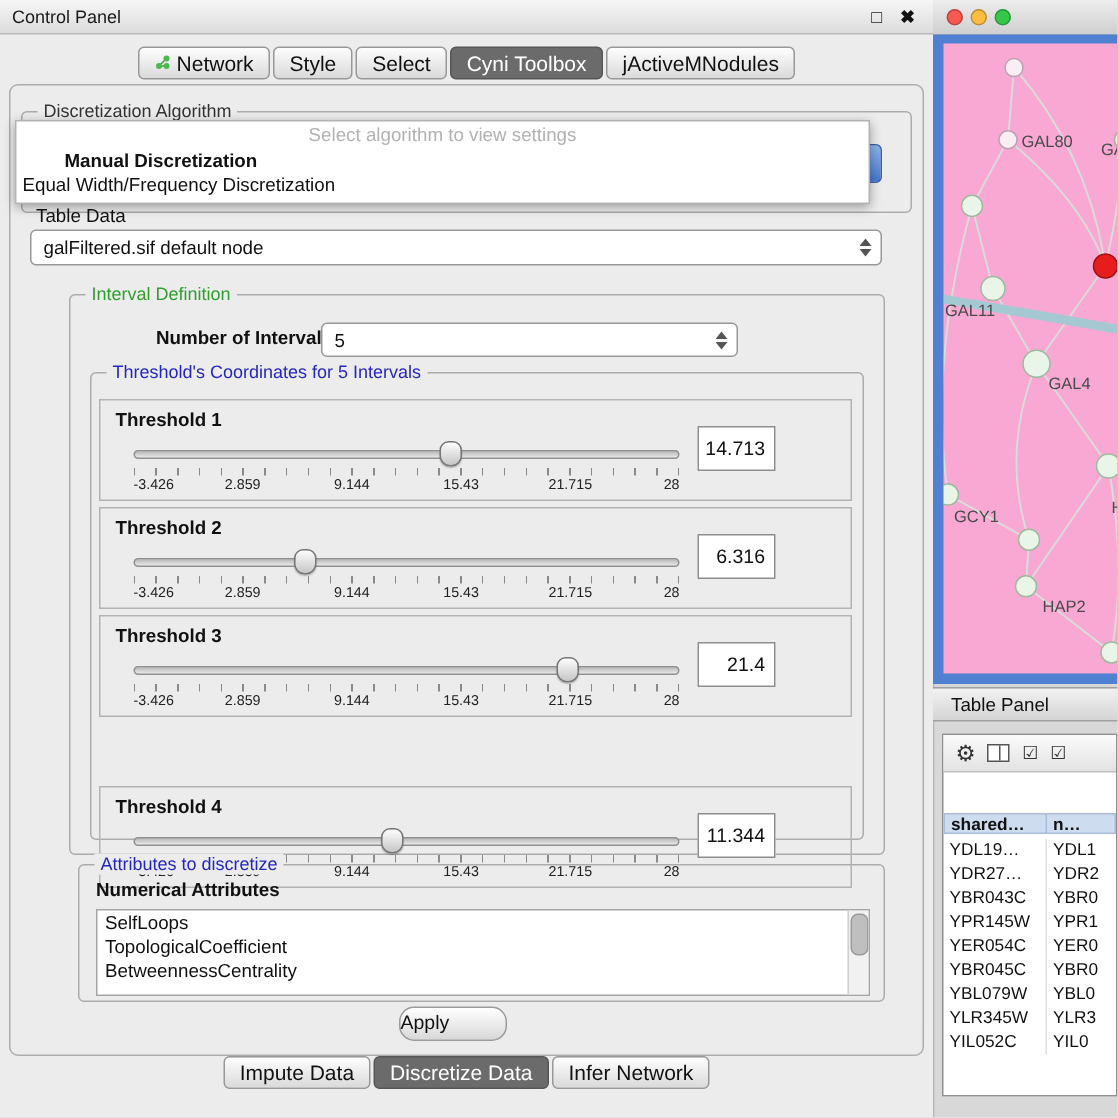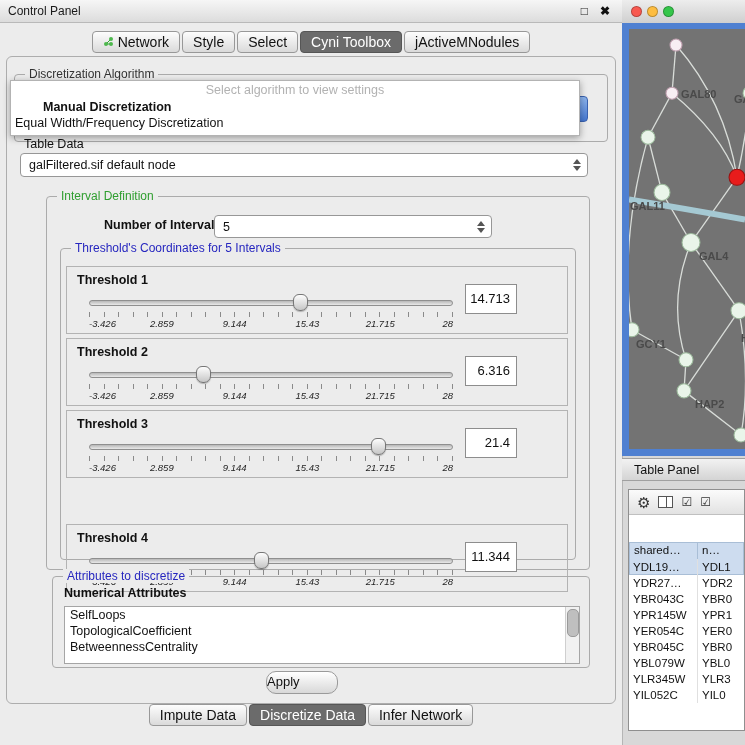--- a/index.html
+++ b/index.html
@@ -37,51 +37,51 @@
   
   .plain-label{position:absolute;font-size:12.5px;}
   .bold-label{position:absolute;font-size:12.5px;font-weight:bold;}
   
   .th-box{position:absolute;left:66px;width:500px;height:66px;border:1px solid #b3b3b3;}
   .th-label{position:absolute;left:10px;top:6px;font-size:12.5px;font-weight:bold;}
   .slider{position:absolute;left:22px;top:26px;width:364px;height:38px;}
   .slider-track{position:absolute;left:0;right:0;top:7px;height:4px;background:linear-gradient(#b8b8b8,#e9e9e9);border:1px solid #8f8f8f;border-radius:3px;}
   .slider-thumb{position:absolute;top:1px;width:13px;height:15px;background:linear-gradient(#fdfdfd,#c6c6c6);border:1px solid #767676;border-radius:6px 6px 7px 7px;box-shadow:0 1px 1px rgba(0,0,0,.25);}
   .slider-ticks{position:absolute;left:0;right:0;top:19px;height:5px;background:repeating-linear-gradient(90deg,#8a8a8a 0 1px,transparent 1px 14.52px);}
-  .slider-scale{position:absolute;left:0;right:0;top:25px;height:12px;font-size:9.5px;color:#222;font-style:italic;}
+  .slider-scale{position:absolute;left:0;right:0;top:25px;height:12px;font-size:9.5px;color:#222;}
   .scale-label{position:absolute;transform:translateX(-50%);white-space:nowrap;}
   .scale-label.first{transform:none;}
   .scale-label.last{transform:translateX(-100%);}
   .th-value{position:absolute;left:398px;top:17px;width:52px;height:30px;box-sizing:border-box;background:#fff;border:1px solid #8d8d8d;font-size:13px;line-height:28px;text-align:right;padding-right:6px;}
   
   #attr-list{position:absolute;left:64px;top:606px;width:514px;height:56px;background:#fff;border:1px solid #a5a5a5;overflow:hidden;}
   .list-item{height:16px;line-height:16px;padding-left:5px;font-size:12.5px;}
   .list-scrollbar{position:absolute;right:0;top:0;bottom:0;width:13px;background:#f1f1f1;border-left:1px solid #cfcfcf;}
   .list-scroll-thumb{position:absolute;left:1px;top:2px;width:10px;height:26px;background:#bfbfbf;border:1px solid #9a9a9a;border-radius:5px;}
   
   #apply-btn{position:absolute;left:266px;top:671px;width:70px;height:21px;border:1px solid #9a9a9a;border-radius:10px;background:linear-gradient(#ffffff,#d8d8d8);font-size:13px;text-align:left;line-height:20px;}
   .bottom-tabs{position:absolute;left:0;right:0;top:704px;display:flex;justify-content:center;}
   
   #network-window{position:absolute;left:622px;top:0;width:123px;height:456px;}
   .net-titlebar{position:absolute;left:0;top:0;right:0;height:23px;background:linear-gradient(#ededed,#cfcfcf);border-bottom:1px solid #9b9b9b;}
   .tl{position:absolute;top:6px;width:11px;height:11px;border-radius:50%;border:1px solid rgba(0,0,0,.25);box-sizing:border-box;}
   .tl.t0{left:9px;} .tl.t1{left:25px;} .tl.t2{left:41px;}
   .net-frame{position:absolute;left:0;top:23px;right:0;bottom:0;background:#4f80d1;}
-  .net-canvas{position:absolute;left:7px;top:6px;right:0;bottom:7px;background:#737373;overflow:hidden;font-weight:bold;}
+  .net-canvas{position:absolute;left:7px;top:6px;right:0;bottom:7px;background:#f9a8d4;overflow:hidden;}
   .net-canvas svg{width:100%;height:100%;display:block;}
   
   #table-panel-header{position:absolute;left:622px;top:458px;width:123px;height:23px;background:linear-gradient(#f2f2f2,#d4d4d4);border-top:1px solid #a0a0a0;border-bottom:1px solid #a0a0a0;box-sizing:border-box;}
   #table-panel-header span{position:absolute;left:12px;top:0;line-height:22px;font-size:12.5px;color:#111;}
   #table-window{position:absolute;left:628px;top:489px;width:117px;height:242px;background:#fff;border:1px solid #8f8f8f;box-sizing:border-box;}
   .tp-toolbar{position:absolute;left:0;right:0;top:0;height:24px;background:linear-gradient(#fbfbfb,#e2e2e2);border-bottom:1px solid #c0c0c0;display:flex;align-items:center;gap:8px;padding-left:8px;}
   .tb-gear{font-size:15px;color:#333;line-height:1;}
   .tb-cols{position:relative;width:15px;height:12px;border:1px solid #555;background:#fff;box-sizing:border-box;}
   .tb-cols-inner{position:absolute;left:50%;top:0;bottom:0;width:1px;background:#555;}
   .tb-check{font-size:12px;color:#333;line-height:1;}
-  .tp-header{position:absolute;left:0;right:0;top:52px;height:33px;display:flex;font-size:11.5px;}
+  .tp-header{position:absolute;left:0;right:0;top:52px;height:14px;display:flex;font-size:11.5px;font-weight:bold;}
   .tp-hcell{background:#cddcef;border:1px solid #a9bed6;box-sizing:border-box;padding-left:4px;line-height:15px;overflow:hidden;white-space:nowrap;}
   .tp-hcell.c0{width:69px;}
   .tp-hcell.c1{flex:1;border-left:none;}
   .tp-rows{position:absolute;left:0;right:0;top:69px;bottom:0;overflow:hidden;border-radius:12px;}
   .tp-row{display:flex;height:16px;line-height:16px;font-size:11.5px;}
   .tp-cell{overflow:hidden;white-space:nowrap;padding-left:4px;box-sizing:border-box;}
   .tp-cell.c0{width:69px;border-right:1px solid #e0e0e0;}
   .tp-cell.c1{flex:1;}
 </style>
 </head>

